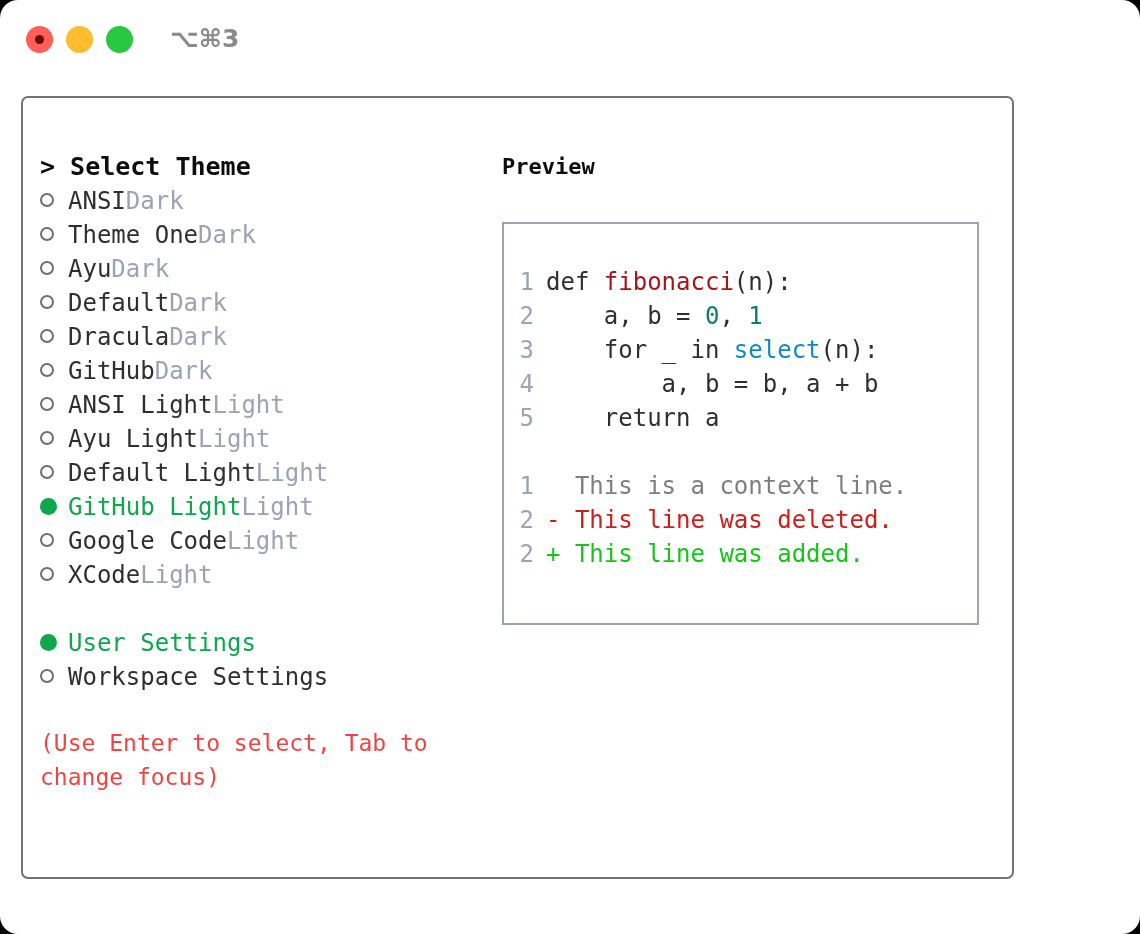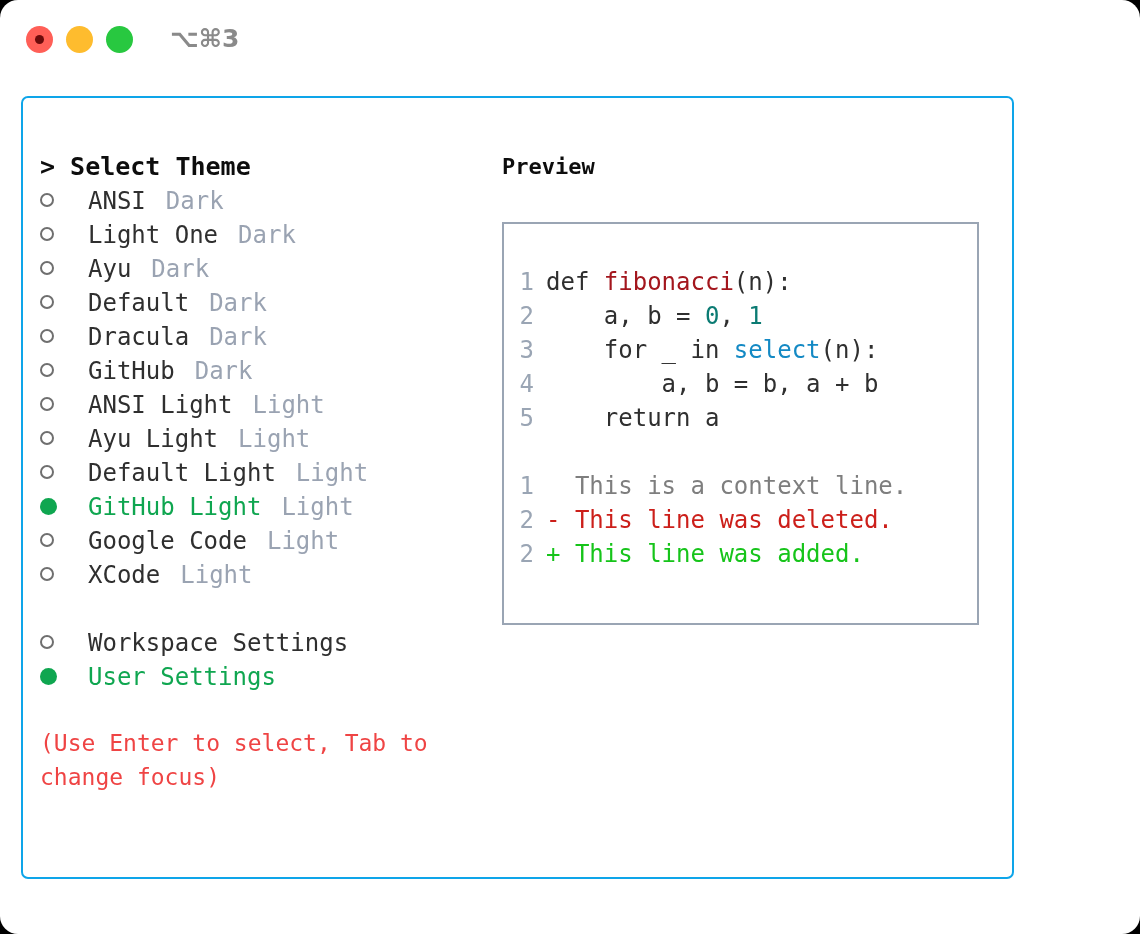--- a/index.html
+++ b/index.html
@@ -41,21 +41,21 @@
     font-weight: bold;
     color: #8a8a8a;
     letter-spacing: 0px;
     font-family: "DejaVu Sans", sans-serif;
   }
   
   .panel {
     position: absolute;
     left: 21px; top: 96px;
     width: 993px; height: 783px;
-    border: 2px solid #0ea5e9;
+    border: 2px solid #737373;
     border-radius: 7px;
     background: #ffffff;
   }
   
   .left-col {
     position: absolute;
     left: 17px; top: 52px;
     width: 440px;
   }
   .section-title {
@@ -65,21 +65,20 @@
     line-height: 34px;
     white-space: pre;
   }
   .opt-row {
     display: flex;
     align-items: baseline;
     line-height: 34px;
     height: 34px;
     font-size: 24px;
     white-space: pre;
-    gap: 20px;
   }
   .marker {
     display: inline-block;
     width: 28px;
     flex: 0 0 28px;
     font-size: 24px;
     line-height: 34px;
     color: #4a4a4a;
     text-align: left;
   }
@@ -185,21 +184,21 @@
       <div>
 
         <div class="opt-row">
           <span class="marker"><span class="glyph-off"></span></span>
           <span class="opt-label">ANSI</span>
           <span class="opt-tag">Dark</span>
         </div>
 
         <div class="opt-row">
           <span class="marker"><span class="glyph-off"></span></span>
-          <span class="opt-label">Light One</span>
+          <span class="opt-label">Theme One</span>
           <span class="opt-tag">Dark</span>
         </div>
 
         <div class="opt-row">
           <span class="marker"><span class="glyph-off"></span></span>
           <span class="opt-label">Ayu</span>
           <span class="opt-tag">Dark</span>
         </div>
 
         <div class="opt-row">
@@ -255,28 +254,28 @@
           <span class="opt-label">XCode</span>
           <span class="opt-tag">Light</span>
         </div>
 
       </div>
 
       <div class="spacer"></div>
 
 
       <div>
-        <div class="opt-row">
-          <span class="marker"><span class="glyph-off"></span></span>
-          <span class="opt-label">Workspace Settings</span>
-        </div>
         <div class="opt-row selected">
           <span class="marker"><span class="glyph-on"></span></span>
           <span class="opt-label">User Settings</span>
         </div>
+        <div class="opt-row">
+          <span class="marker"><span class="glyph-off"></span></span>
+          <span class="opt-label">Workspace Settings</span>
+        </div>
       </div>
 
       <div class="hint">(Use Enter to select, Tab to change focus)</div>
     </div>
 
     <div class="right-col">
       <div class="preview-title">Preview</div>
 
       <div class="preview-box">
 

